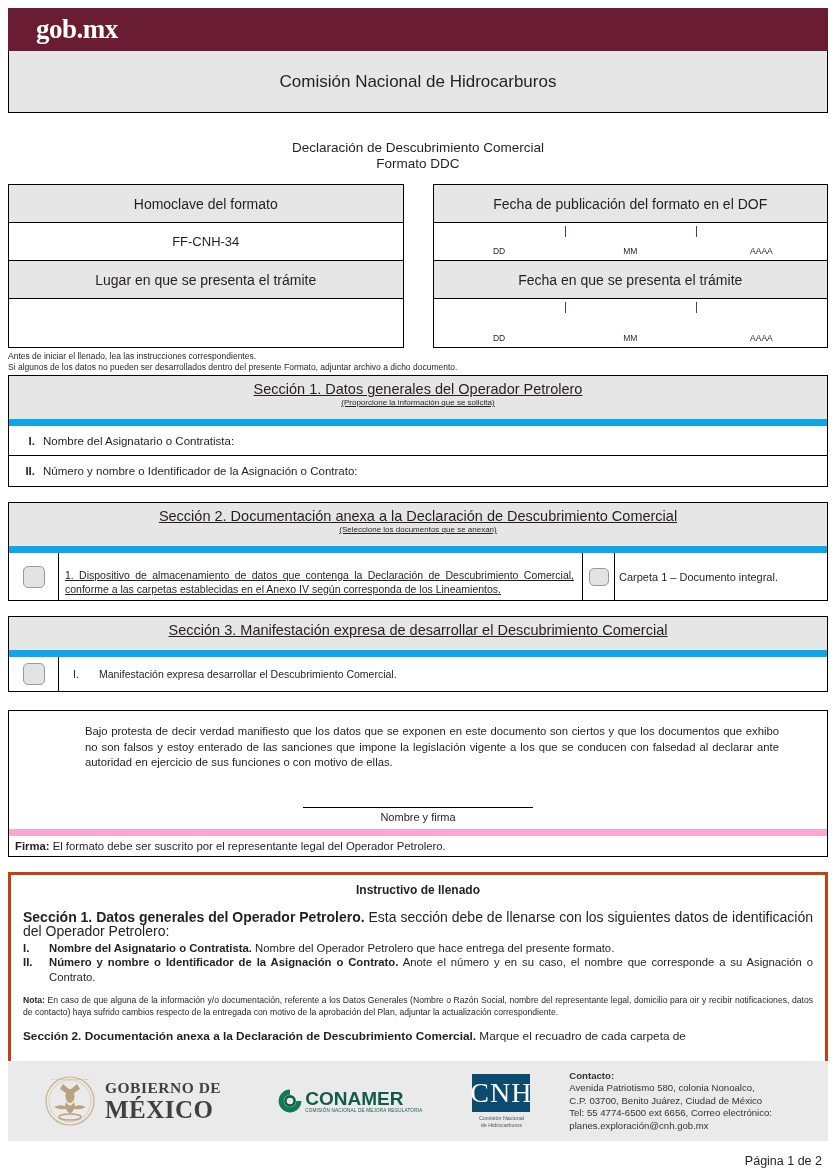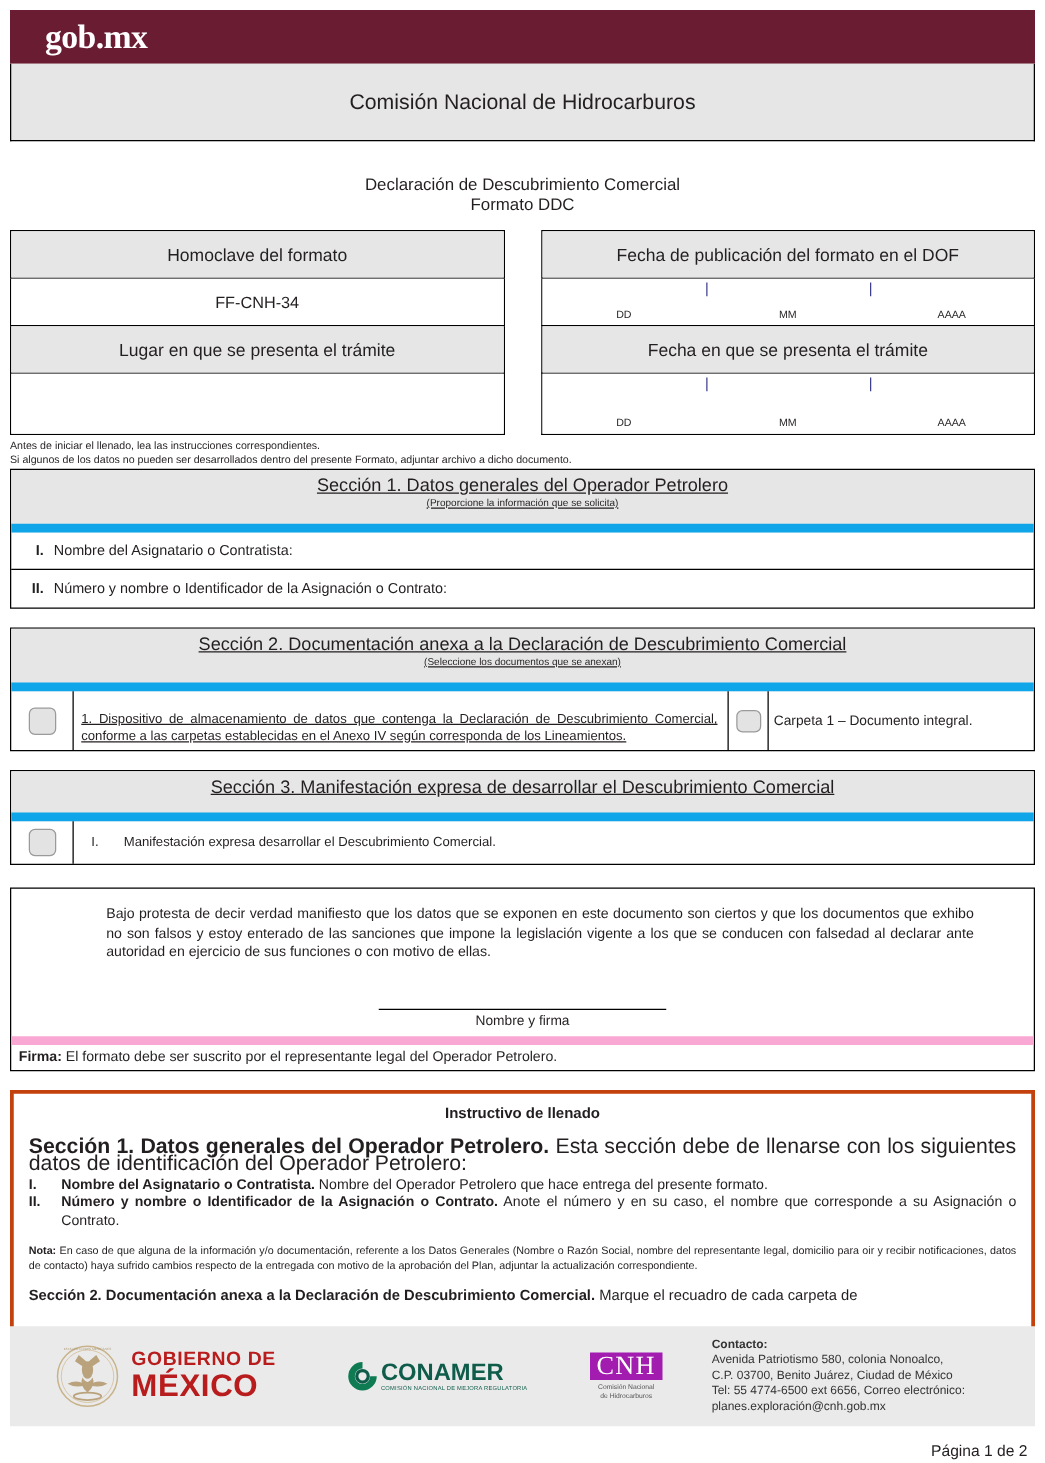--- a/index.html
+++ b/index.html
@@ -242,21 +242,21 @@
     overflow: hidden;
     height: 193px;
   }
   .instr-title {
     text-align: center;
     font-weight: bold;
     font-size: 12px;
     margin-bottom: 13px;
   }
   .instr-p {
-    font-size: 17px;
+    font-size: 14px;
     line-height: 14.5px;
     text-align: justify;
     margin: 0 0 2px 0;
   }
   .instr-p b { font-weight: bold; }
   .instr-li {
     display: flex;
     font-size: 11.3px;
     line-height: 14.5px;
     text-align: justify;
@@ -293,22 +293,22 @@
     display: flex; align-items: center;
     margin-left: 36px;
   }
   .eagle {
     width: 52px; height: 52px;
     margin-right: 9px;
     position: relative;
   }
   .gob-words {
     line-height: 1;
-    font-family: Liberation Sans, sans-serif;
-    color: #b91c1c;
+    font-family: Liberation Serif, serif;
+    color: #404040;
   }
   .gob-words .l1 { font-size: 15.5px; font-weight: bold; letter-spacing: 0.5px; }
   .gob-words .l2 { font-size: 25px; font-weight: bold; letter-spacing: 0.5px; margin-top: 2px; }
 
   .logo-conamer {
     display: flex; align-items: center;
     margin-left: 56px;
   }
   .conamer-mark { width: 26px; height: 26px; margin-right: 2px; }
   .conamer-text { line-height: 1; }
@@ -321,25 +321,25 @@
     font-size: 4.6px; color: #0f5c4a;
     letter-spacing: 0.2px; margin-top: 1px;
     white-space: nowrap;
   }
 
   .logo-cnh {
     margin-left: 50px;
     text-align: center;
   }
   .cnh-box {
-    width: 58px; height: 22px;
-    background: #a21caf;
+    width: 58px; height: 38px;
+    background: #0c4a6e;
     color: #ffffff;
     display: flex; align-items: center; justify-content: center;
-    font-size: 21px;
+    font-size: 28px;
     font-family: "Liberation Serif", serif;
     letter-spacing: 1px;
   }
   .cnh-cap {
     font-size: 5.4px;
     color: #555;
     line-height: 7px;
     margin-top: 3px;
   }
 

